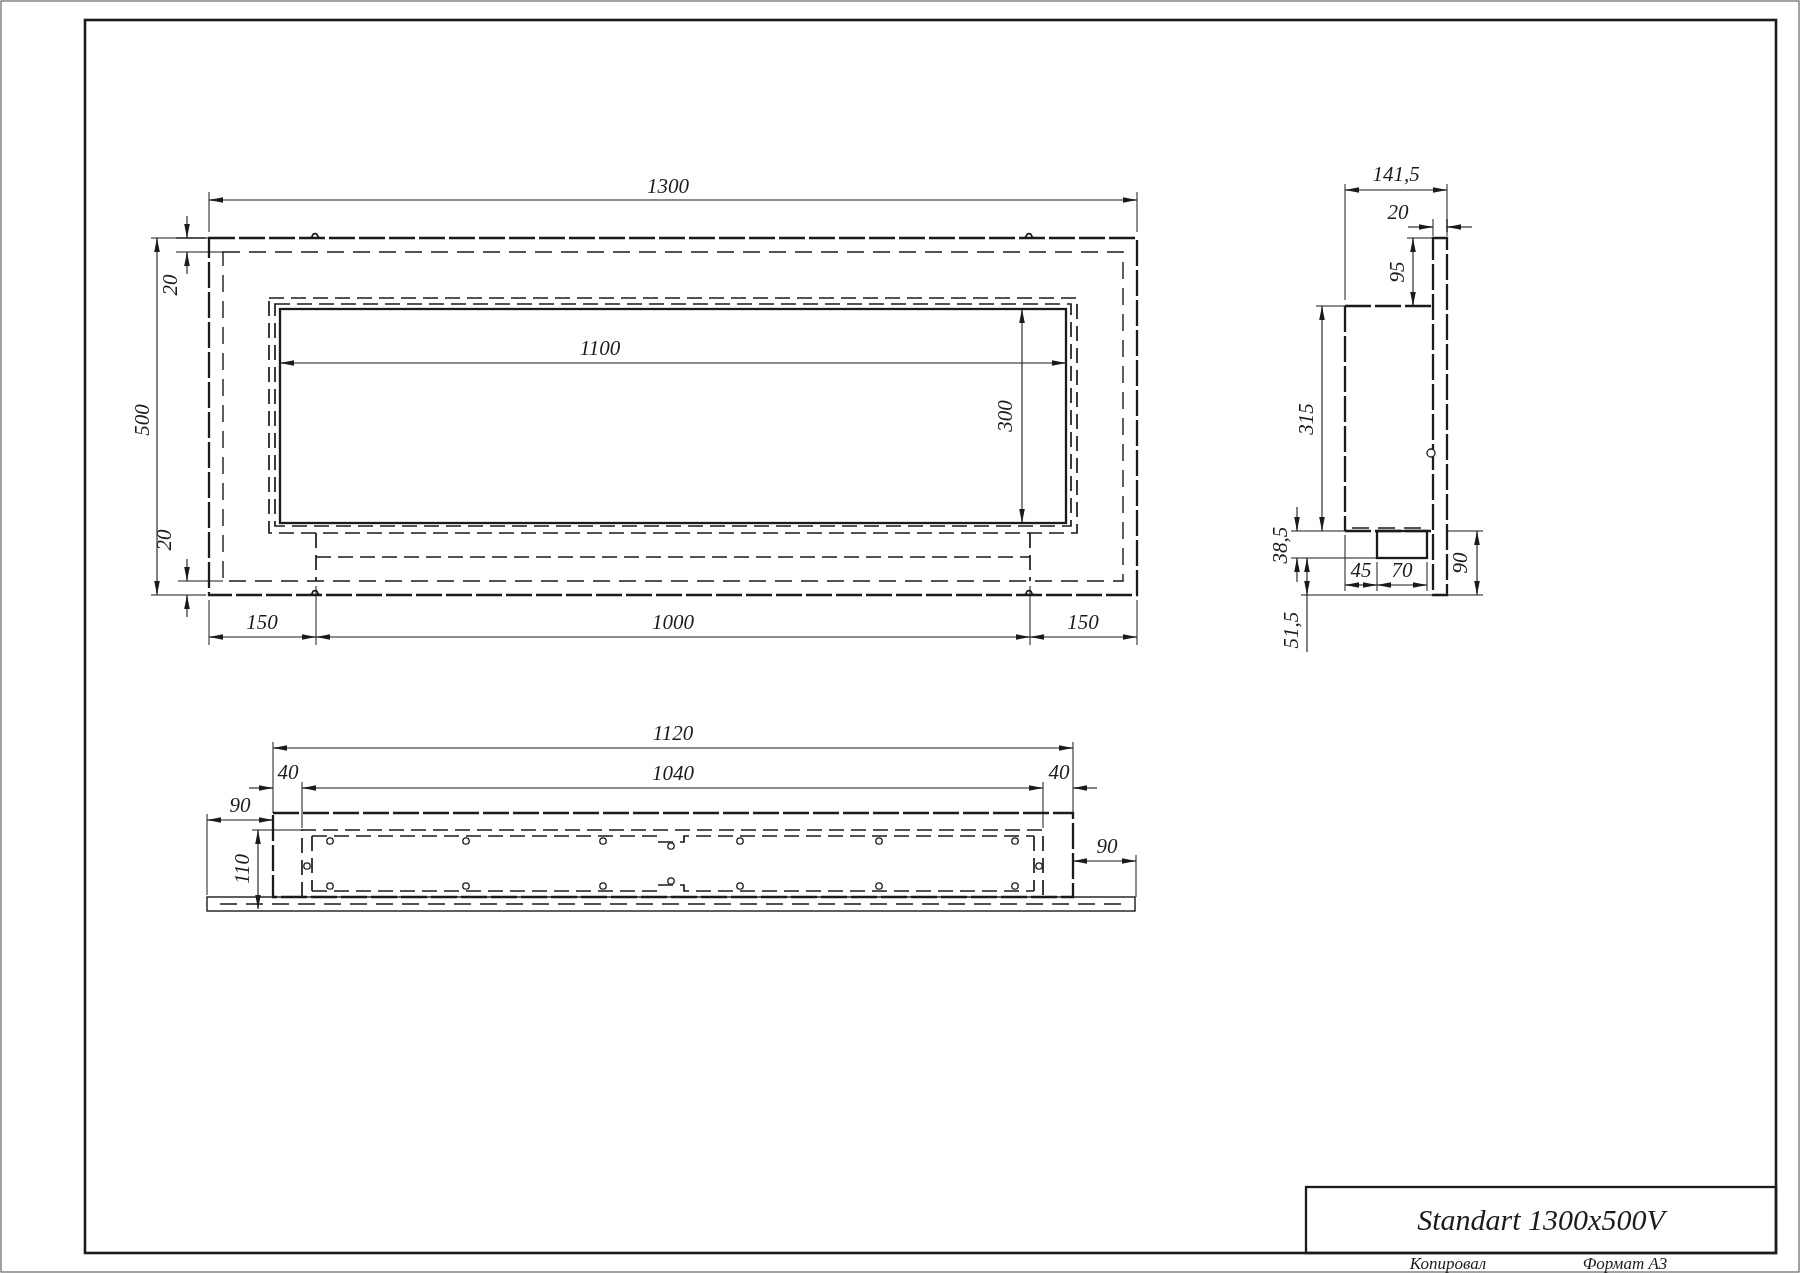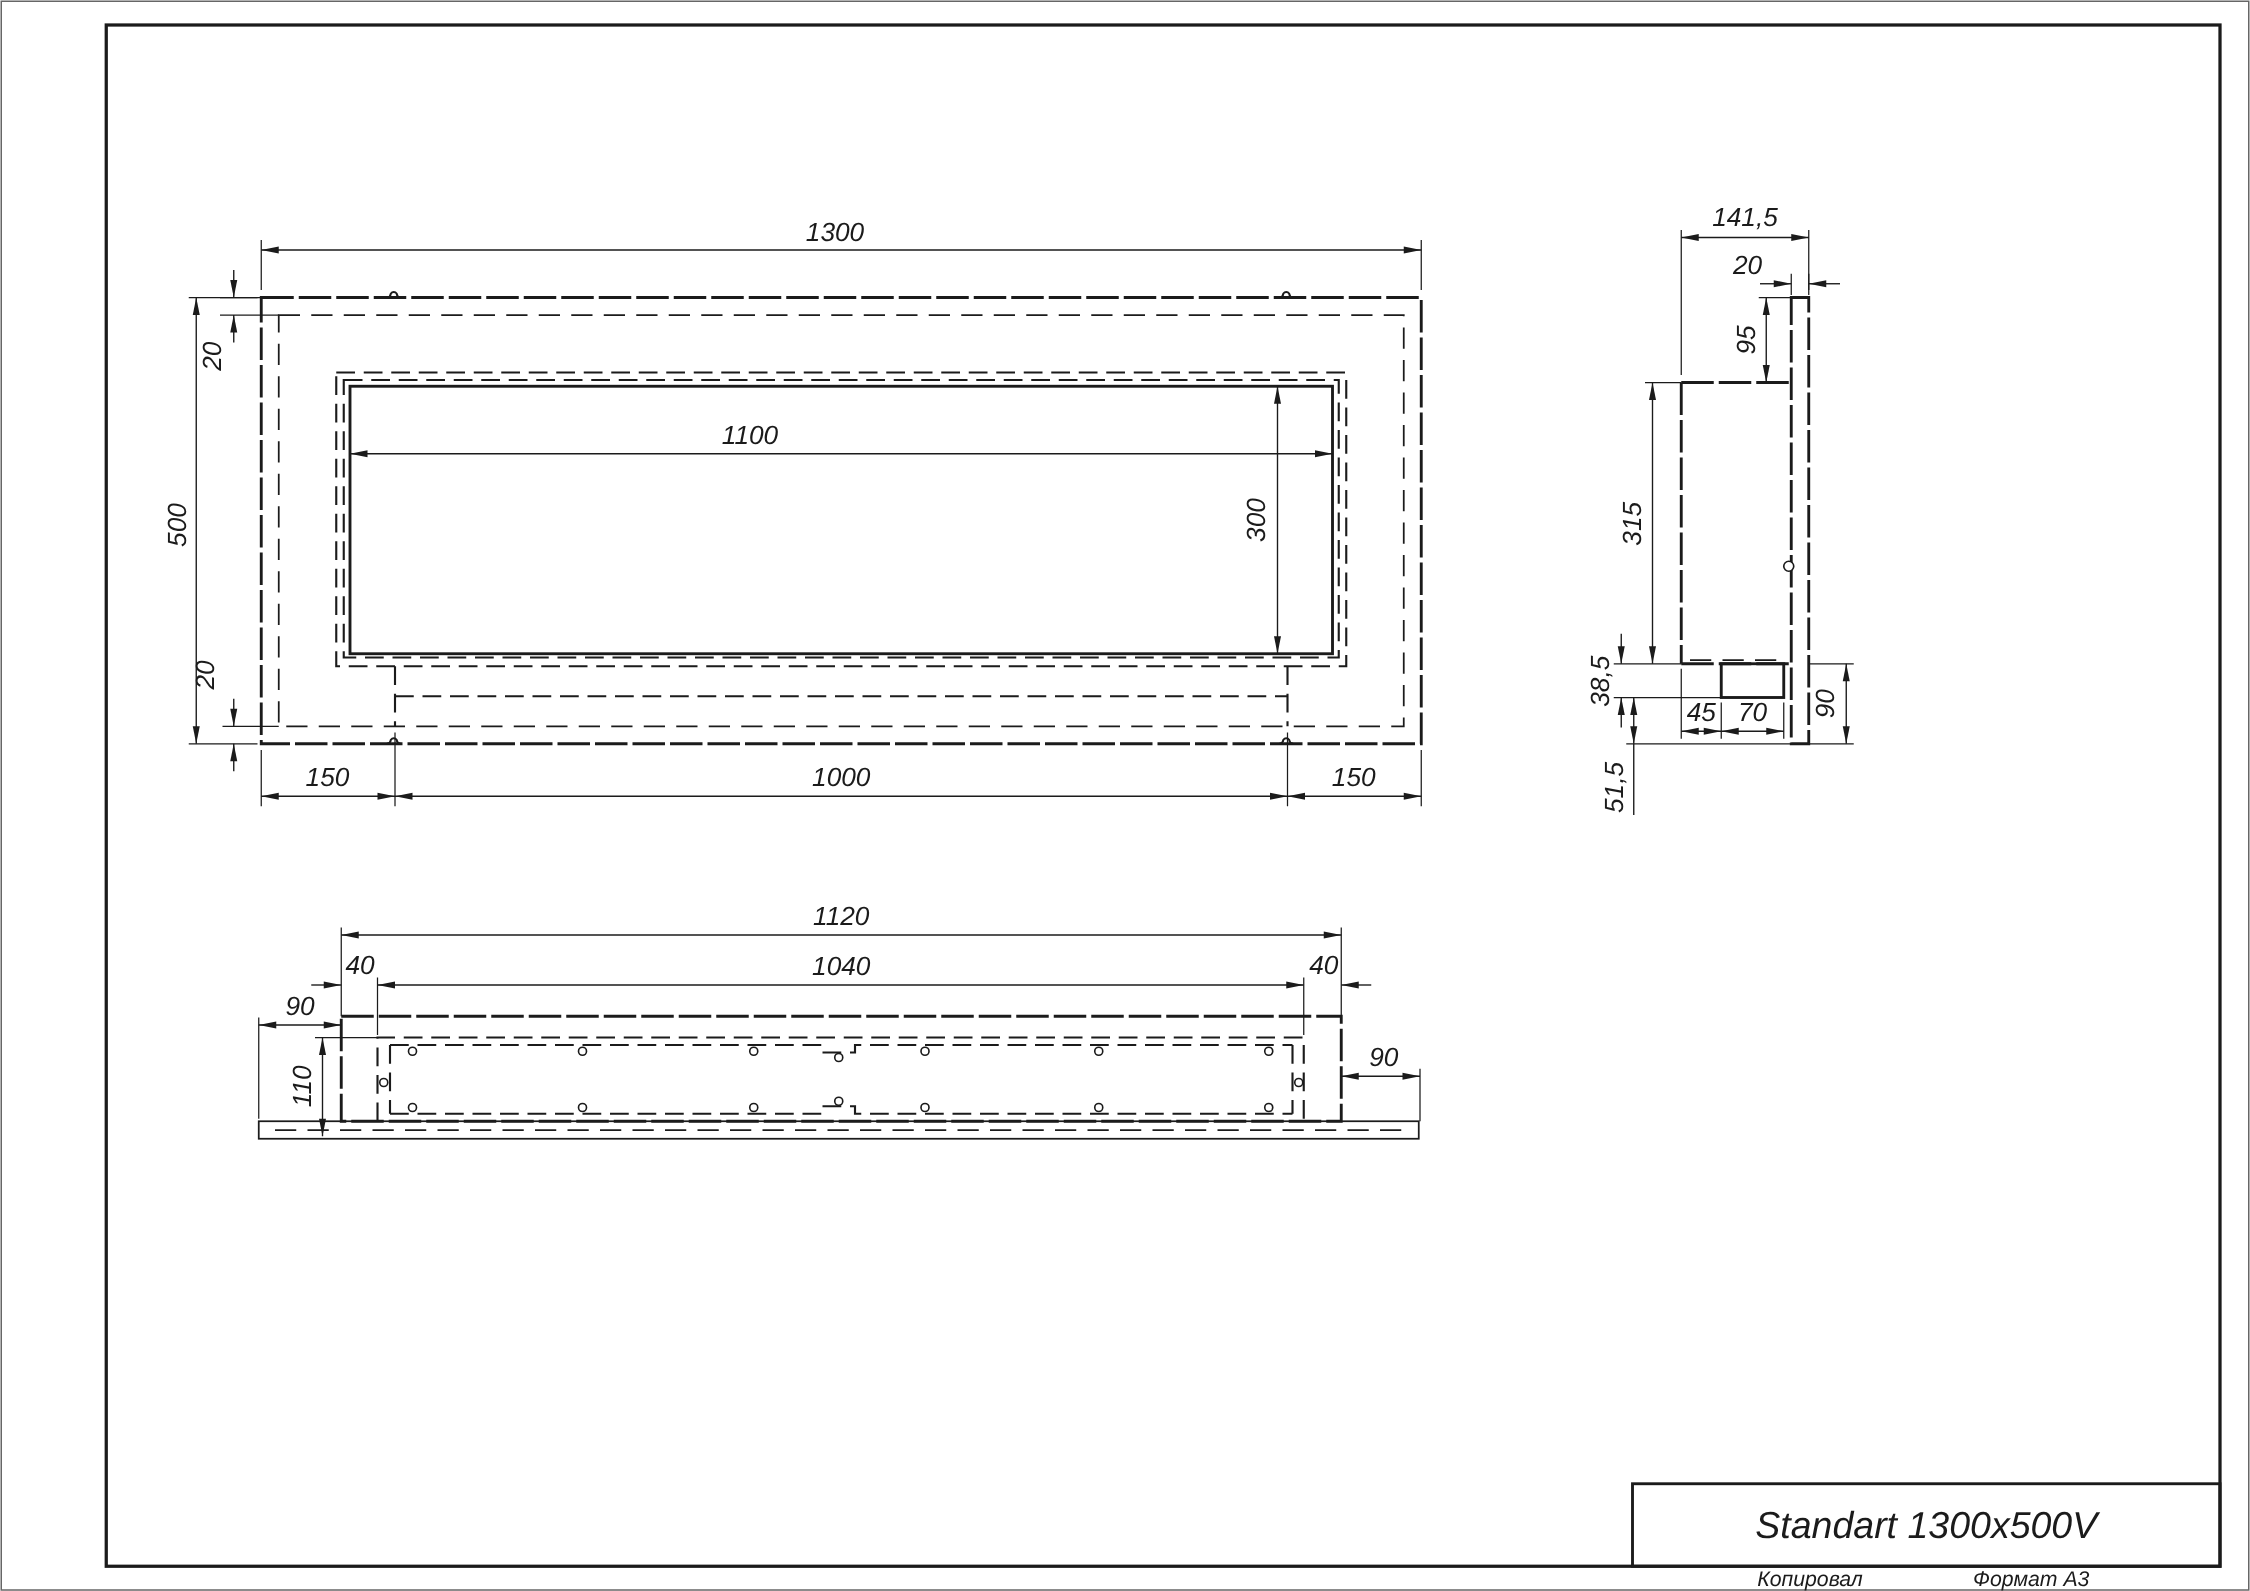--- a/index.html
+++ b/index.html
@@ -1,17 +1,17 @@
 <!DOCTYPE html>
 <html><head>
 <meta charset="utf-8">
 <style>
   html,body{margin:0;padding:0;background:#ffffff;}
   .page{position:relative;width:1800px;height:1273px;background:#fff;overflow:hidden;
-        font-family:Liberation Sans, sans-serif;}
+        font-family:Liberation Serif, serif;}
   svg{position:absolute;left:0;top:0;}
   
   .ol   {stroke:#1b1b1b;stroke-width:2.3;fill:none;stroke-dasharray:26 4;}   
   .os   {stroke:#1b1b1b;stroke-width:2.3;fill:none;}                          
   .hid  {stroke:#1b1b1b;stroke-width:1.7;fill:none;stroke-dasharray:15 7;}    
   .hid2 {stroke:#1b1b1b;stroke-width:1.4;fill:none;stroke-dasharray:17 9;}    
   .dim  {stroke:#1b1b1b;stroke-width:1.1;fill:none;}
   .ext  {stroke:#1b1b1b;stroke-width:1;fill:none;}
   .thin {stroke:#1b1b1b;stroke-width:1.4;fill:none;}
   .hole {stroke:#1b1b1b;stroke-width:1.3;fill:#fff;}

